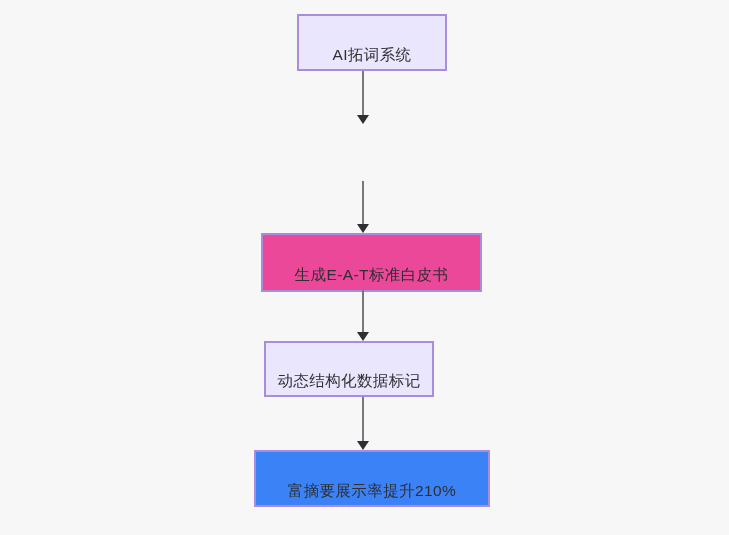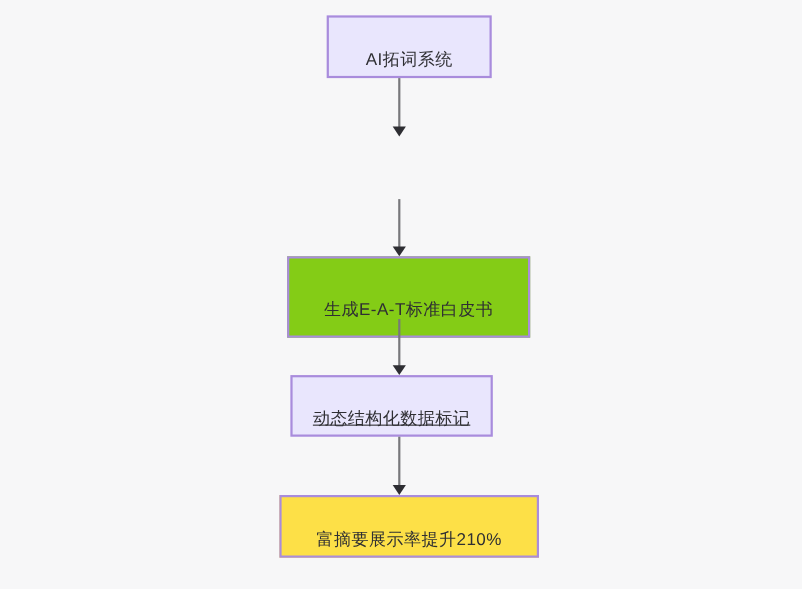--- a/index.html
+++ b/index.html
@@ -72,35 +72,35 @@
     <span class="stem" style="height: 45px; background: rgb(120, 120, 124);"></span>
     <span class="head" style="border-top-color: rgb(46, 46, 51);"></span>
   </div>
 
 
   <div class="connector" id="edge-2" style="left: 354px; top: 181px; height: 52px;">
     <span class="stem" style="height: 44px; background: rgb(120, 120, 124);"></span>
     <span class="head" style="border-top-color: rgb(46, 46, 51);"></span>
   </div>
 
-  <div class="node" id="node-3" style="left: 261px; top: 233px; width: 221px; height: 74px; background: #84cc16; border-color: rgb(169, 140, 220); color: rgb(47, 47, 51);">
+  <div class="node" id="node-3" style="left: 261px; top: 233px; width: 221px; height: 59px; background: #ec4899; border-color: rgb(169, 140, 220); color: rgb(47, 47, 51);">
     <span class="node-label">生成E-A-T标准白皮书</span>
   </div>
 
   <div class="connector" id="edge-3" style="left: 354px; top: 290px; height: 51px;">
     <span class="stem" style="height: 43px; background: rgb(120, 120, 124);"></span>
     <span class="head" style="border-top-color: rgb(46, 46, 51);"></span>
   </div>
 
-  <div class="node" id="node-4" style="left: 264px; top: 341px; width: 184px; height: 56px; background: rgb(233, 230, 253); border-color: rgb(169, 140, 220); color: rgb(47, 47, 51); text-decoration: underline;">
+  <div class="node" id="node-4" style="left: 264px; top: 341px; width: 170px; height: 56px; background: rgb(233, 230, 253); border-color: rgb(169, 140, 220); color: rgb(47, 47, 51);">
     <span class="node-label">动态结构化数据标记</span>
   </div>
 
   <div class="connector" id="edge-4" style="left: 354px; top: 397px; height: 53px;">
     <span class="stem" style="height: 45px; background: rgb(120, 120, 124);"></span>
     <span class="head" style="border-top-color: rgb(46, 46, 51);"></span>
   </div>
 
-  <div class="node" id="node-5" style="left: 254px; top: 450px; width: 236px; height: 57px; background: #fde047; border-color: rgb(169, 140, 220); color: rgb(47, 47, 51);">
+  <div class="node" id="node-5" style="left: 254px; top: 450px; width: 236px; height: 57px; background: #3b82f6; border-color: rgb(169, 140, 220); color: rgb(47, 47, 51);">
     <span class="node-label">富摘要展示率提升210%</span>
   </div>
 
 </div>
 
 </body></html>

